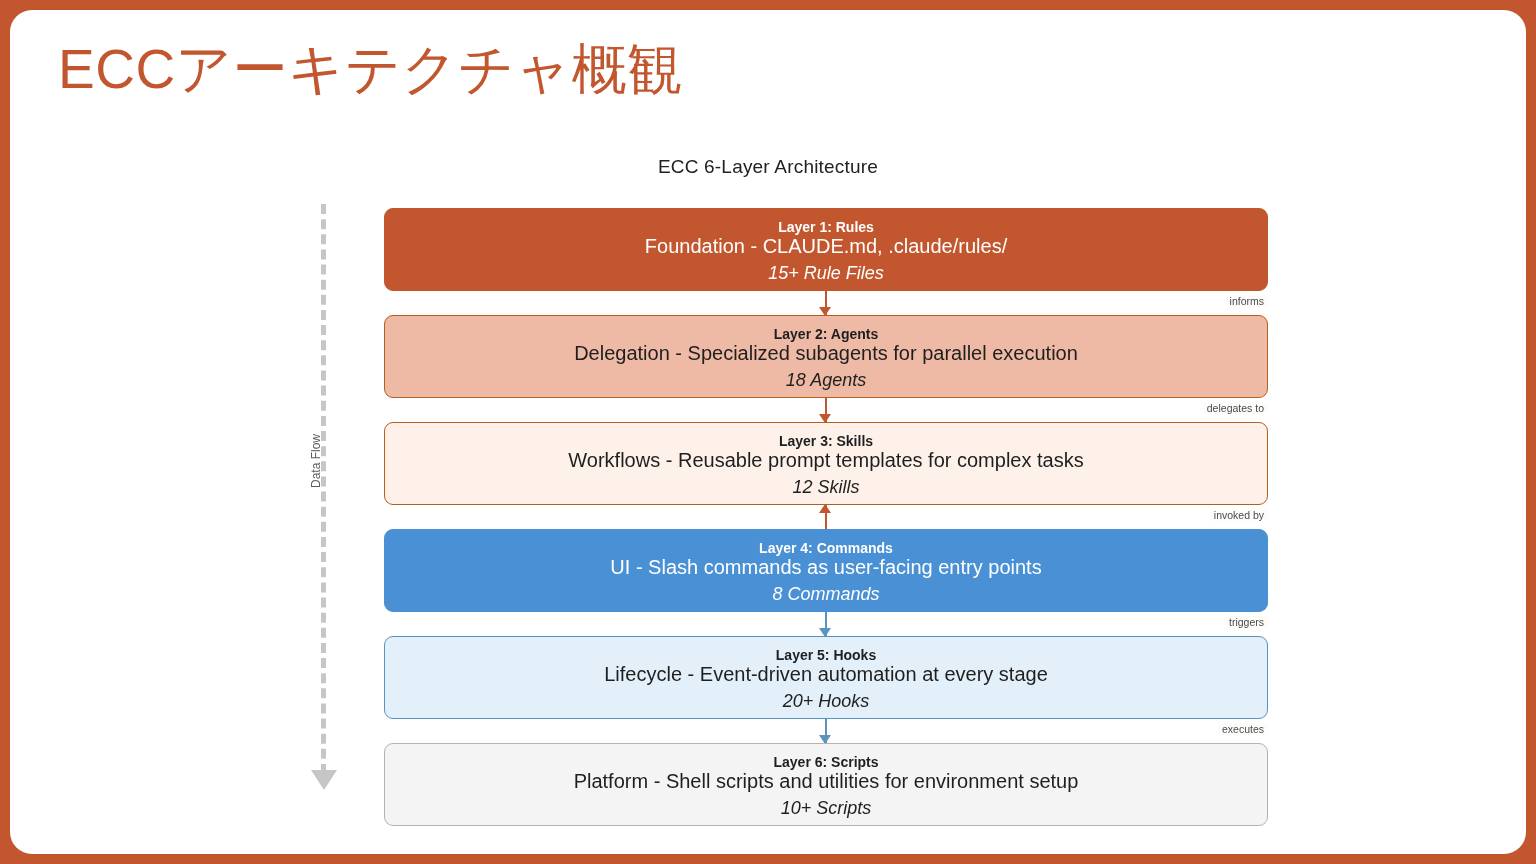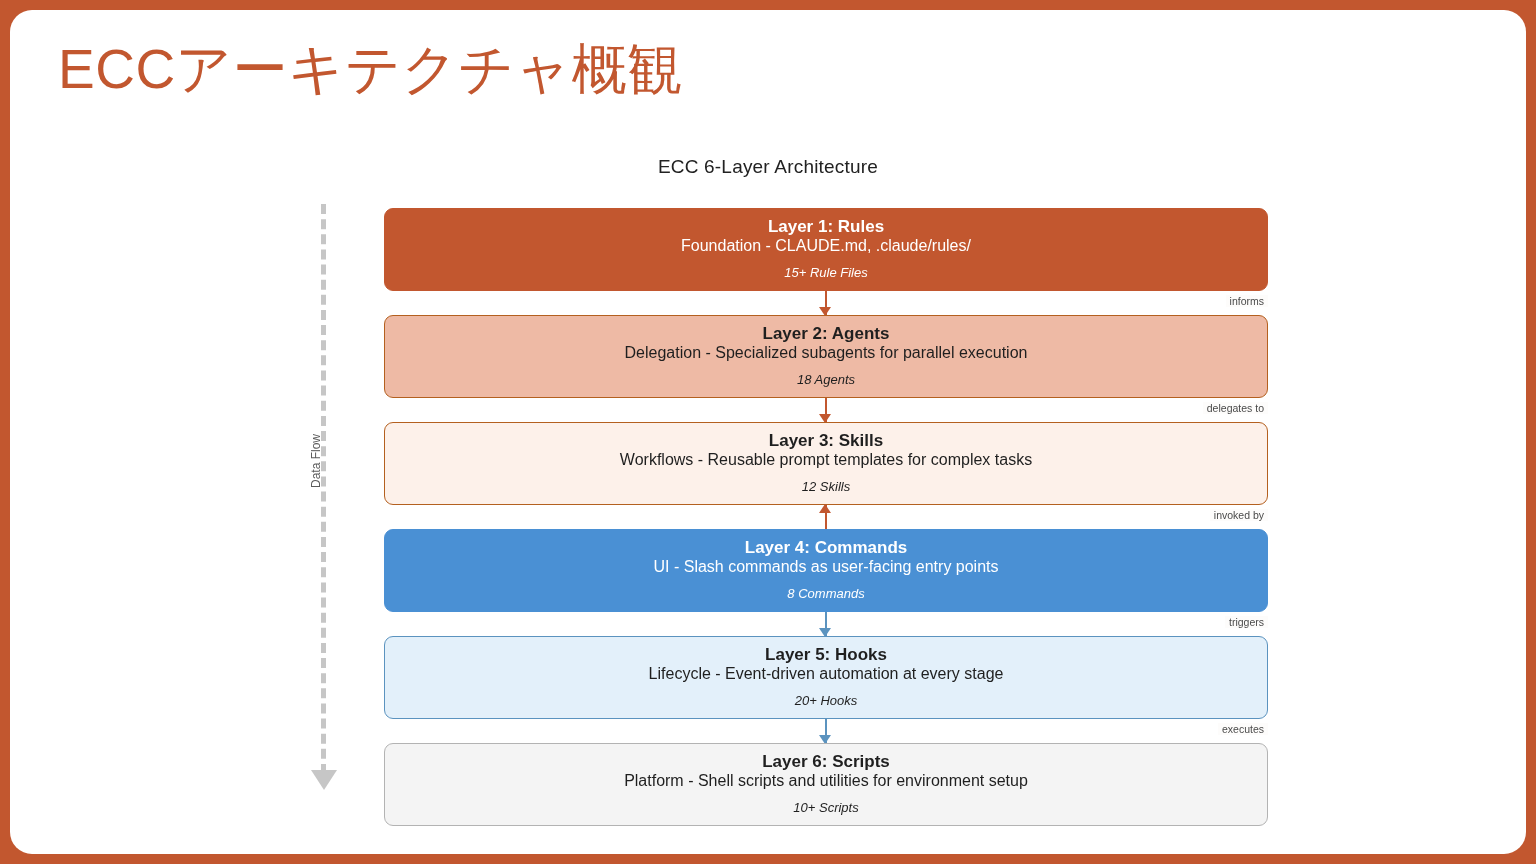--- a/index.html
+++ b/index.html
@@ -115,31 +115,31 @@
     box-sizing: border-box;
     width: 884px;
     height: 83px;
     border-radius: 9px;
     display: flex;
     flex-direction: column;
     align-items: center;
     justify-content: center;
   }
   .layer-title {
-    font-size: 17px;
+    font-size: 14px;
     font-weight: bold;
     line-height: 18px;
     margin-bottom: 1px;
   }
   .layer-desc {
-    font-size: 16px;
+    font-size: 20px;
     line-height: 18px;
   }
   .layer-count {
-    font-size: 13px;
+    font-size: 18px;
     font-style: italic;
     line-height: 18px;
     margin-top: 9px;
   }
 
   
   .connector {
     position: relative;
     width: 884px;
     height: 24px;

